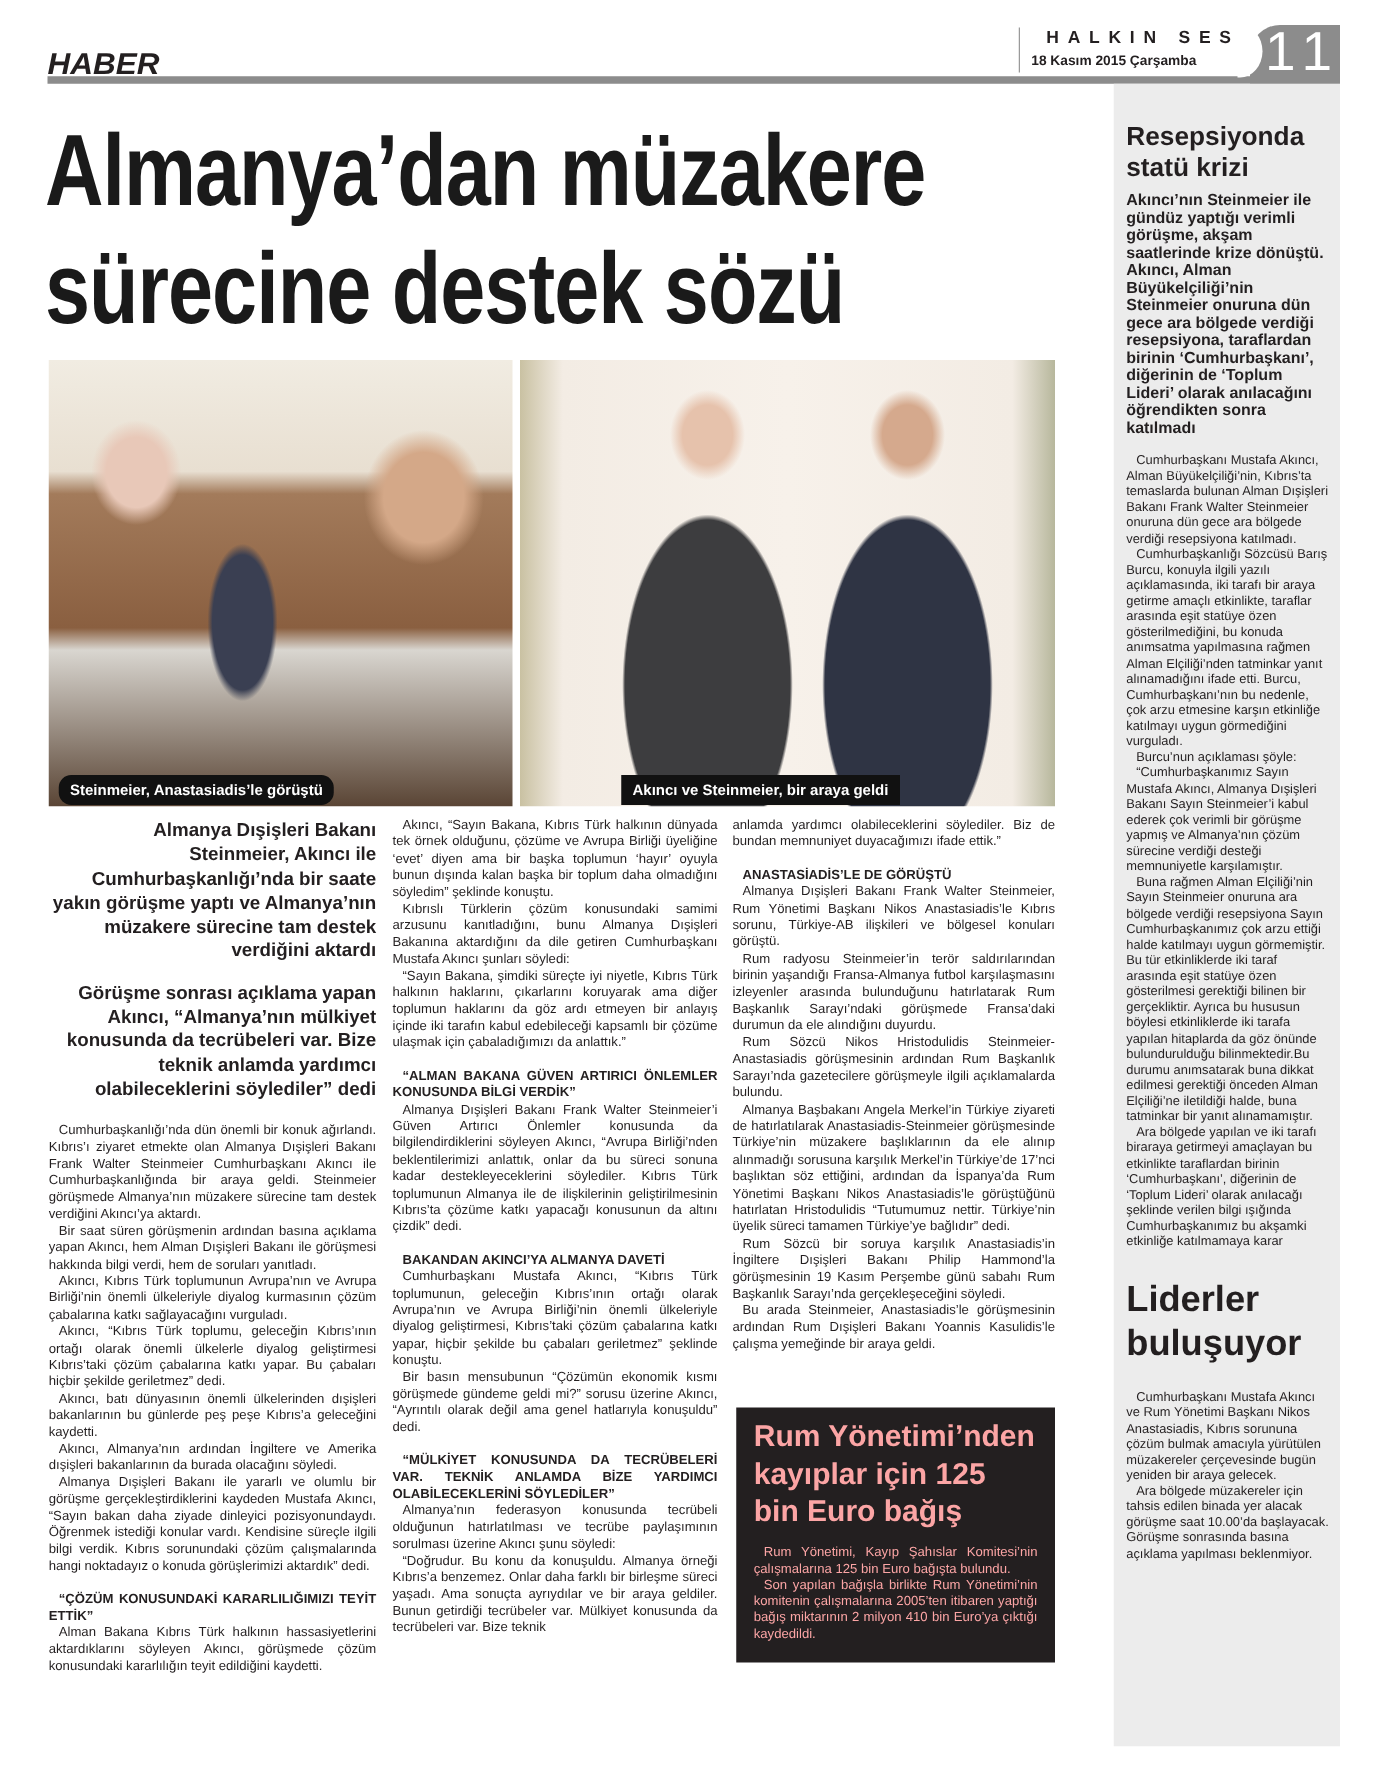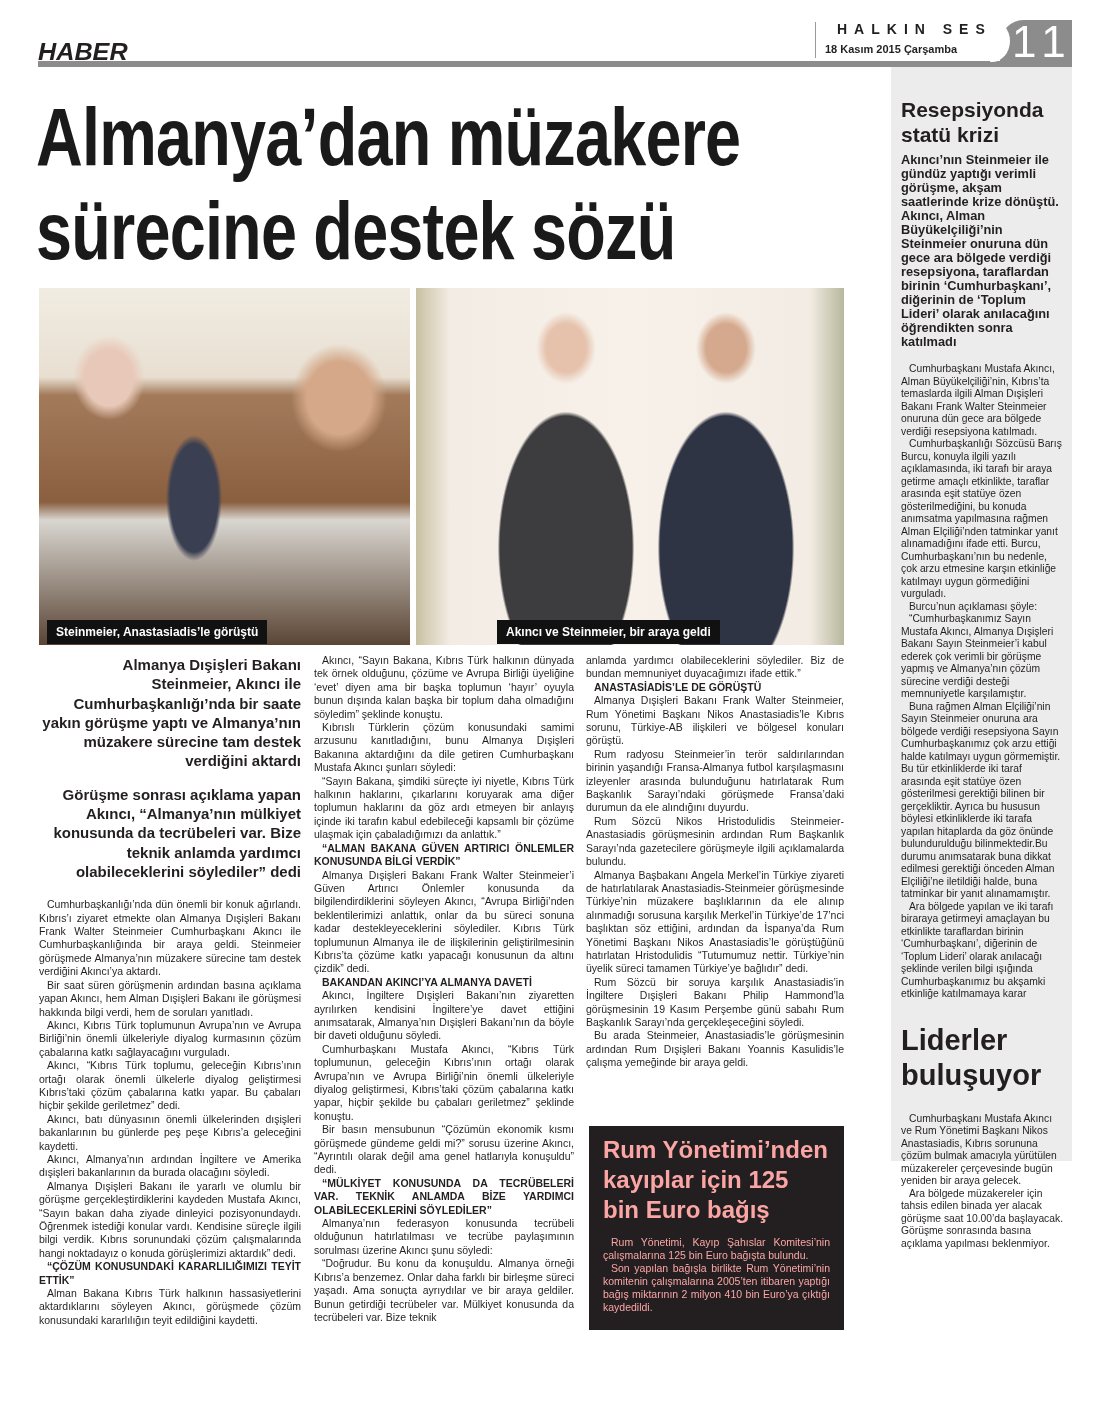--- a/index.html
+++ b/index.html
@@ -50,37 +50,37 @@
       radial-gradient(ellipse 50px 60px at 150px 60px, #e6c2ac 40%, transparent 60%),
       radial-gradient(ellipse 50px 60px at 310px 60px, #d5a98d 40%, transparent 60%),
       radial-gradient(ellipse 110px 220px at 150px 260px, #3d3d3f 60%, transparent 62%),
       radial-gradient(ellipse 110px 220px at 310px 260px, #2f3444 60%, transparent 62%),
       linear-gradient(90deg, #c9c1a2 0%, #f3ece4 8%, #f7f1ea 50%, #f3ece4 92%, #b7b79c 100%);
   }
   .caption {
     position: absolute; background: #111111; color: #ffffff; font-size: 12px; font-weight: bold; padding: 5px 9px;
     white-space: nowrap;
   }
-  .caption-left { left: 47px; top: 620px; }
+  .caption-left { left: 47px; top: 620px; border-radius: 10px; }
   .caption-right { left: 497px; top: 620px; }
 
   .col { position: absolute; font-size: 10.5px; line-height: 13.4px; color: #231f20; text-align: justify; }
   .col p { text-indent: 8px; }
-  .col h4 { font-size: 10.5px; font-weight: bold; text-indent: 8px; line-height: 13.4px; }
+  .col h4 { font-size: 10.5px; font-weight: bold; margin-top: 13px; text-indent: 8px; line-height: 13.4px; }
   .col1 { left: 39px; top: 655px; width: 262px; }
   .col2 { left: 314px; top: 654px; width: 260px; }
   .col3 { left: 586px; top: 654px; width: 258px; }
   .deck { font-size: 15px; line-height: 19.3px; font-weight: bold; text-align: right; margin-bottom: 14px; }
   .deck + .deck { margin-bottom: 17px; }
 
   .box-dark { position: absolute; left: 589px; top: 1126px; width: 255px; height: 204px; background: #231f20; color: #fca5a5; padding: 9px 14px; }
   .box-dark h3 { font-size: 24px; line-height: 30px; font-weight: bold; margin-bottom: 11px; }
   .box-dark p { font-size: 10.5px; line-height: 13px; text-align: justify; text-indent: 8px; }
 
-  .sidebar { position: absolute; left: 891px; top: 67px; width: 181px; height: 1094px; background: #ececec; padding: 0 8px 0 10px; }
+  .sidebar { position: absolute; left: 891px; top: 67px; width: 181px; height: 1330px; background: #ececec; padding: 0 8px 0 10px; }
   .sidebar h3 { font-size: 21px; line-height: 25px; font-weight: bold; margin-top: 30px; color: #231f20; }
   .sidebar .sdeck { font-size: 12.8px; line-height: 14px; font-weight: bold; margin-top: 6px; margin-bottom: 14px; }
   .sidebar p { font-size: 10.3px; line-height: 12.5px; text-indent: 8px; }
   .sidebar h3.second { font-size: 29px; line-height: 35px; margin-top: 22px; margin-bottom: 20px; }
 </style>
 </head>
 <body>
 
 <div class="section-label">HABER</div>
 <div class="top-rule"></div>
@@ -115,21 +115,20 @@
   <p>Alman Bakana Kıbrıs Türk halkının hassasiyetlerini aktardıklarını söyleyen Akıncı, görüşmede çözüm konusundaki kararlılığın teyit edildiğini kaydetti.</p>
 </div>
 
 <div class="col col2">
   <p>Akıncı, “Sayın Bakana, Kıbrıs Türk halkının dünyada tek örnek olduğunu, çözüme ve Avrupa Birliği üyeliğine ‘evet’ diyen ama bir başka toplumun ‘hayır’ oyuyla bunun dışında kalan başka bir toplum daha olmadığını söyledim” şeklinde konuştu.</p>
   <p>Kıbrıslı Türklerin çözüm konusundaki samimi arzusunu kanıtladığını, bunu Almanya Dışişleri Bakanına aktardığını da dile getiren Cumhurbaşkanı Mustafa Akıncı şunları söyledi:</p>
   <p>“Sayın Bakana, şimdiki süreçte iyi niyetle, Kıbrıs Türk halkının haklarını, çıkarlarını koruyarak ama diğer toplumun haklarını da göz ardı etmeyen bir anlayış içinde iki tarafın kabul edebileceği kapsamlı bir çözüme ulaşmak için çabaladığımızı da anlattık.”</p>
   <h4>“ALMAN BAKANA GÜVEN ARTIRICI ÖNLEMLER KONUSUNDA BİLGİ VERDİK”</h4>
   <p>Almanya Dışişleri Bakanı Frank Walter Steinmeier’i Güven Artırıcı Önlemler konusunda da bilgilendirdiklerini söyleyen Akıncı, “Avrupa Birliği’nden beklentilerimizi anlattık, onlar da bu süreci sonuna kadar destekleyeceklerini söylediler. Kıbrıs Türk toplumunun Almanya ile de ilişkilerinin geliştirilmesinin Kıbrıs’ta çözüme katkı yapacağı konusunun da altını çizdik” dedi.</p>
   <h4>BAKANDAN AKINCI’YA ALMANYA DAVETİ</h4>
-  <p>Akıncı, İngiltere Dışişleri Bakanı’nın ziyaretten ayrılırken kendisini İngiltere’ye davet ettiğini anımsatarak, Almanya’nın Dışişleri Bakanı’nın da böyle bir daveti olduğunu söyledi.</p>
   <p>Cumhurbaşkanı Mustafa Akıncı, “Kıbrıs Türk toplumunun, geleceğin Kıbrıs’ının ortağı olarak Avrupa’nın ve Avrupa Birliği’nin önemli ülkeleriyle diyalog geliştirmesi, Kıbrıs’taki çözüm çabalarına katkı yapar, hiçbir şekilde bu çabaları geriletmez” şeklinde konuştu.</p>
   <p>Bir basın mensubunun “Çözümün ekonomik kısmı görüşmede gündeme geldi mi?” sorusu üzerine Akıncı, “Ayrıntılı olarak değil ama genel hatlarıyla konuşuldu” dedi.</p>
   <h4>“MÜLKİYET KONUSUNDA DA TECRÜBELERİ VAR. TEKNİK ANLAMDA BİZE YARDIMCI OLABİLECEKLERİNİ SÖYLEDİLER”</h4>
   <p>Almanya’nın federasyon konusunda tecrübeli olduğunun hatırlatılması ve tecrübe paylaşımının sorulması üzerine Akıncı şunu söyledi:</p>
   <p>“Doğrudur. Bu konu da konuşuldu. Almanya örneği Kıbrıs’a benzemez. Onlar daha farklı bir birleşme süreci yaşadı. Ama sonuçta ayrıydılar ve bir araya geldiler. Bunun getirdiği tecrübeler var. Mülkiyet konusunda da tecrübeleri var. Bize teknik</p>
 </div>
 
 <div class="col col3">
   <p style="text-indent:0">anlamda yardımcı olabileceklerini söylediler. Biz de bundan memnuniyet duyacağımızı ifade ettik.”</p>
   <h4>ANASTASİADİS’LE DE GÖRÜŞTÜ</h4>
@@ -143,21 +142,21 @@
 
 <div class="box-dark">
   <h3>Rum Yönetimi’nden kayıplar için 125 bin Euro bağış</h3>
   <p>Rum Yönetimi, Kayıp Şahıslar Komitesi’nin çalışmalarına 125 bin Euro bağışta bulundu.</p>
   <p>Son yapılan bağışla birlikte Rum Yönetimi’nin komitenin çalışmalarına 2005’ten itibaren yaptığı bağış miktarının 2 milyon 410 bin Euro’ya çıktığı kaydedildi.</p>
 </div>
 
 <div class="sidebar">
   <h3>Resepsiyonda statü krizi</h3>
   <div class="sdeck">Akıncı’nın Steinmeier ile gündüz yaptığı verimli görüşme, akşam saatlerinde krize dönüştü. Akıncı, Alman Büyükelçiliği’nin Steinmeier onuruna dün gece ara bölgede verdiği resepsiyona, taraflardan birinin ‘Cumhurbaşkanı’, diğerinin de ‘Toplum Lideri’ olarak anılacağını öğrendikten sonra katılmadı</div>
-  <p>Cumhurbaşkanı Mustafa Akıncı, Alman Büyükelçiliği’nin, Kıbrıs’ta temaslarda ilgili Alman Dışişleri Bakanı Frank Walter Steinmeier onuruna dün gece ara bölgede verdiği resepsiyona katılmadı.</p>
+  <p>Cumhurbaşkanı Mustafa Akıncı, Alman Büyükelçiliği’nin, Kıbrıs’ta temaslarda bulunan Alman Dışişleri Bakanı Frank Walter Steinmeier onuruna dün gece ara bölgede verdiği resepsiyona katılmadı.</p>
   <p>Cumhurbaşkanlığı Sözcüsü Barış Burcu, konuyla ilgili yazılı açıklamasında, iki tarafı bir araya getirme amaçlı etkinlikte, taraflar arasında eşit statüye özen gösterilmediğini, bu konuda anımsatma yapılmasına rağmen Alman Elçiliği’nden tatminkar yanıt alınamadığını ifade etti. Burcu, Cumhurbaşkanı’nın bu nedenle, çok arzu etmesine karşın etkinliğe katılmayı uygun görmediğini vurguladı.</p>
   <p>Burcu’nun açıklaması şöyle:</p>
   <p>“Cumhurbaşkanımız Sayın Mustafa Akıncı, Almanya Dışişleri Bakanı Sayın Steinmeier’i kabul ederek çok verimli bir görüşme yapmış ve Almanya’nın çözüm sürecine verdiği desteği memnuniyetle karşılamıştır.</p>
   <p>Buna rağmen Alman Elçiliği’nin Sayın Steinmeier onuruna ara bölgede verdiği resepsiyona Sayın Cumhurbaşkanımız çok arzu ettiği halde katılmayı uygun görmemiştir. Bu tür etkinliklerde iki taraf arasında eşit statüye özen gösterilmesi gerektiği bilinen bir gerçekliktir. Ayrıca bu hususun böylesi etkinliklerde iki tarafa yapılan hitaplarda da göz önünde bulundurulduğu bilinmektedir.Bu durumu anımsatarak buna dikkat edilmesi gerektiği önceden Alman Elçiliği’ne iletildiği halde, buna tatminkar bir yanıt alınamamıştır.</p>
   <p>Ara bölgede yapılan ve iki tarafı biraraya getirmeyi amaçlayan bu etkinlikte taraflardan birinin ‘Cumhurbaşkanı’, diğerinin de ‘Toplum Lideri’ olarak anılacağı şeklinde verilen bilgi ışığında Cumhurbaşkanımız bu akşamki etkinliğe katılmamaya karar</p>
   <h3 class="second">Liderler buluşuyor</h3>
   <p>Cumhurbaşkanı Mustafa Akıncı ve Rum Yönetimi Başkanı Nikos Anastasiadis, Kıbrıs sorununa çözüm bulmak amacıyla yürütülen müzakereler çerçevesinde bugün yeniden bir araya gelecek.</p>
   <p>Ara bölgede müzakereler için tahsis edilen binada yer alacak görüşme saat 10.00’da başlayacak. Görüşme sonrasında basına açıklama yapılması beklenmiyor.</p>
 </div>
 

